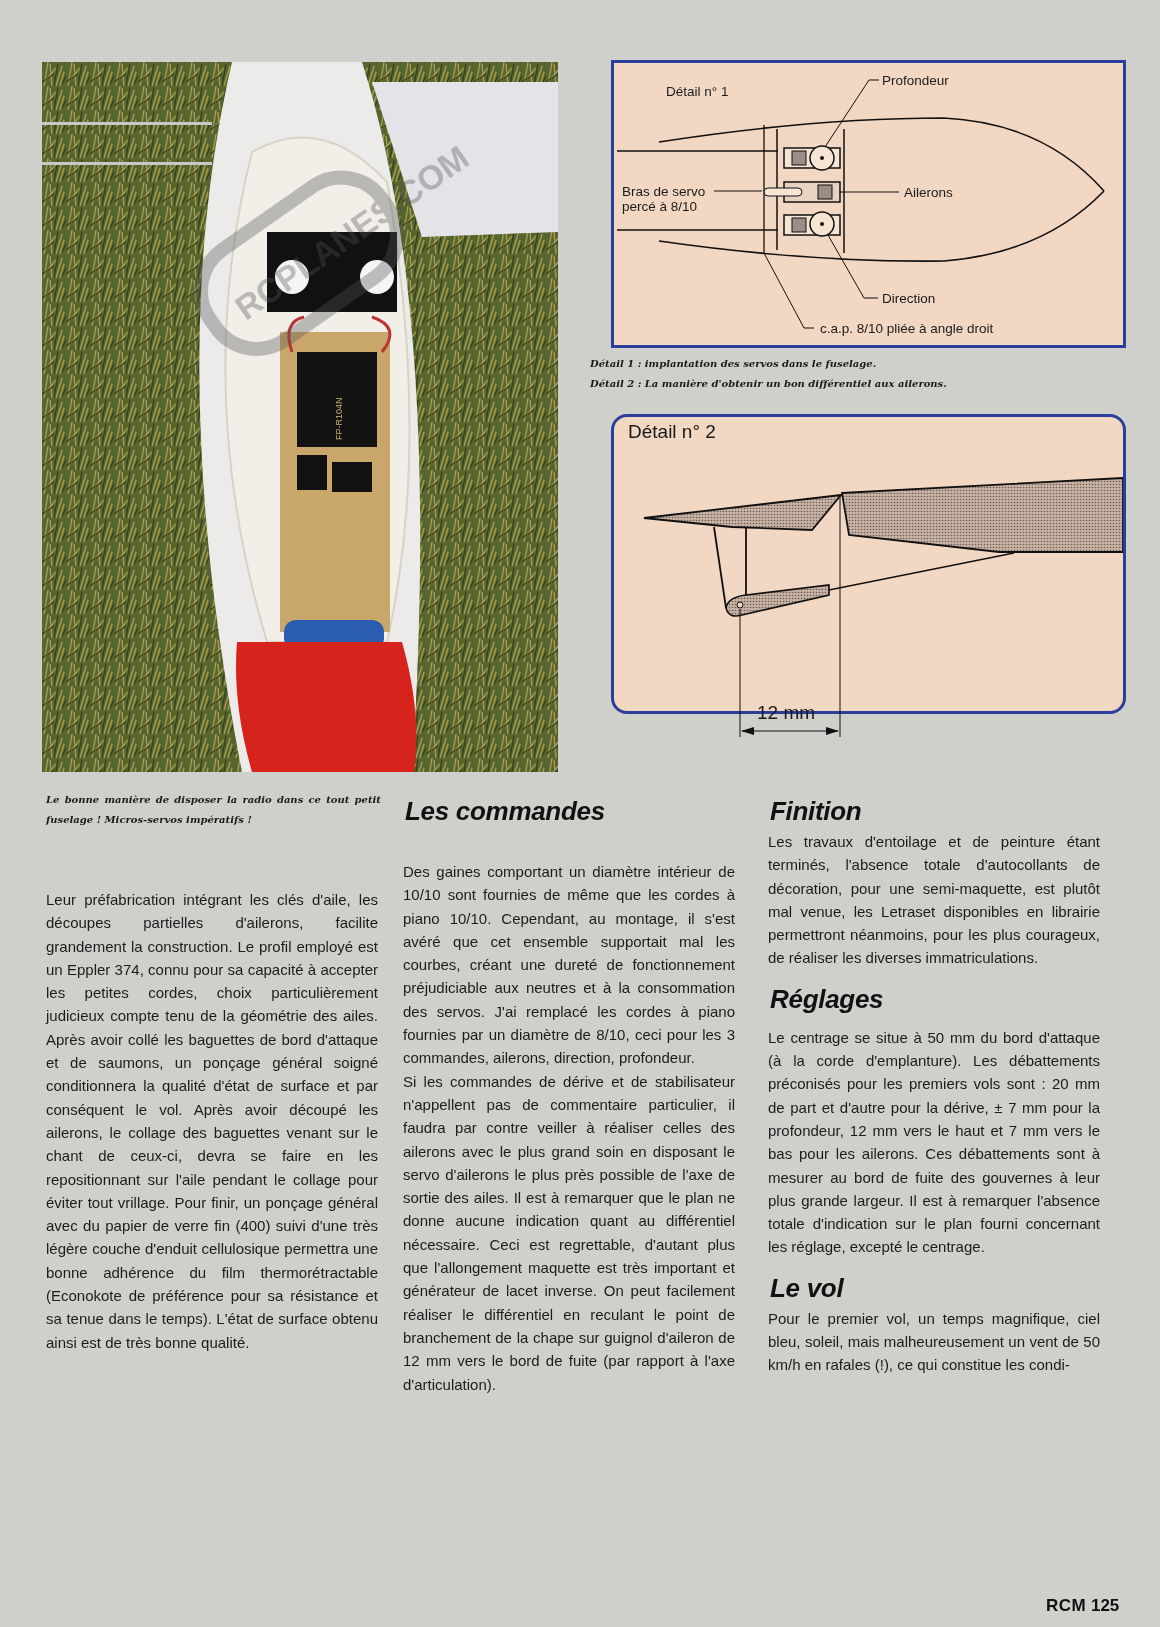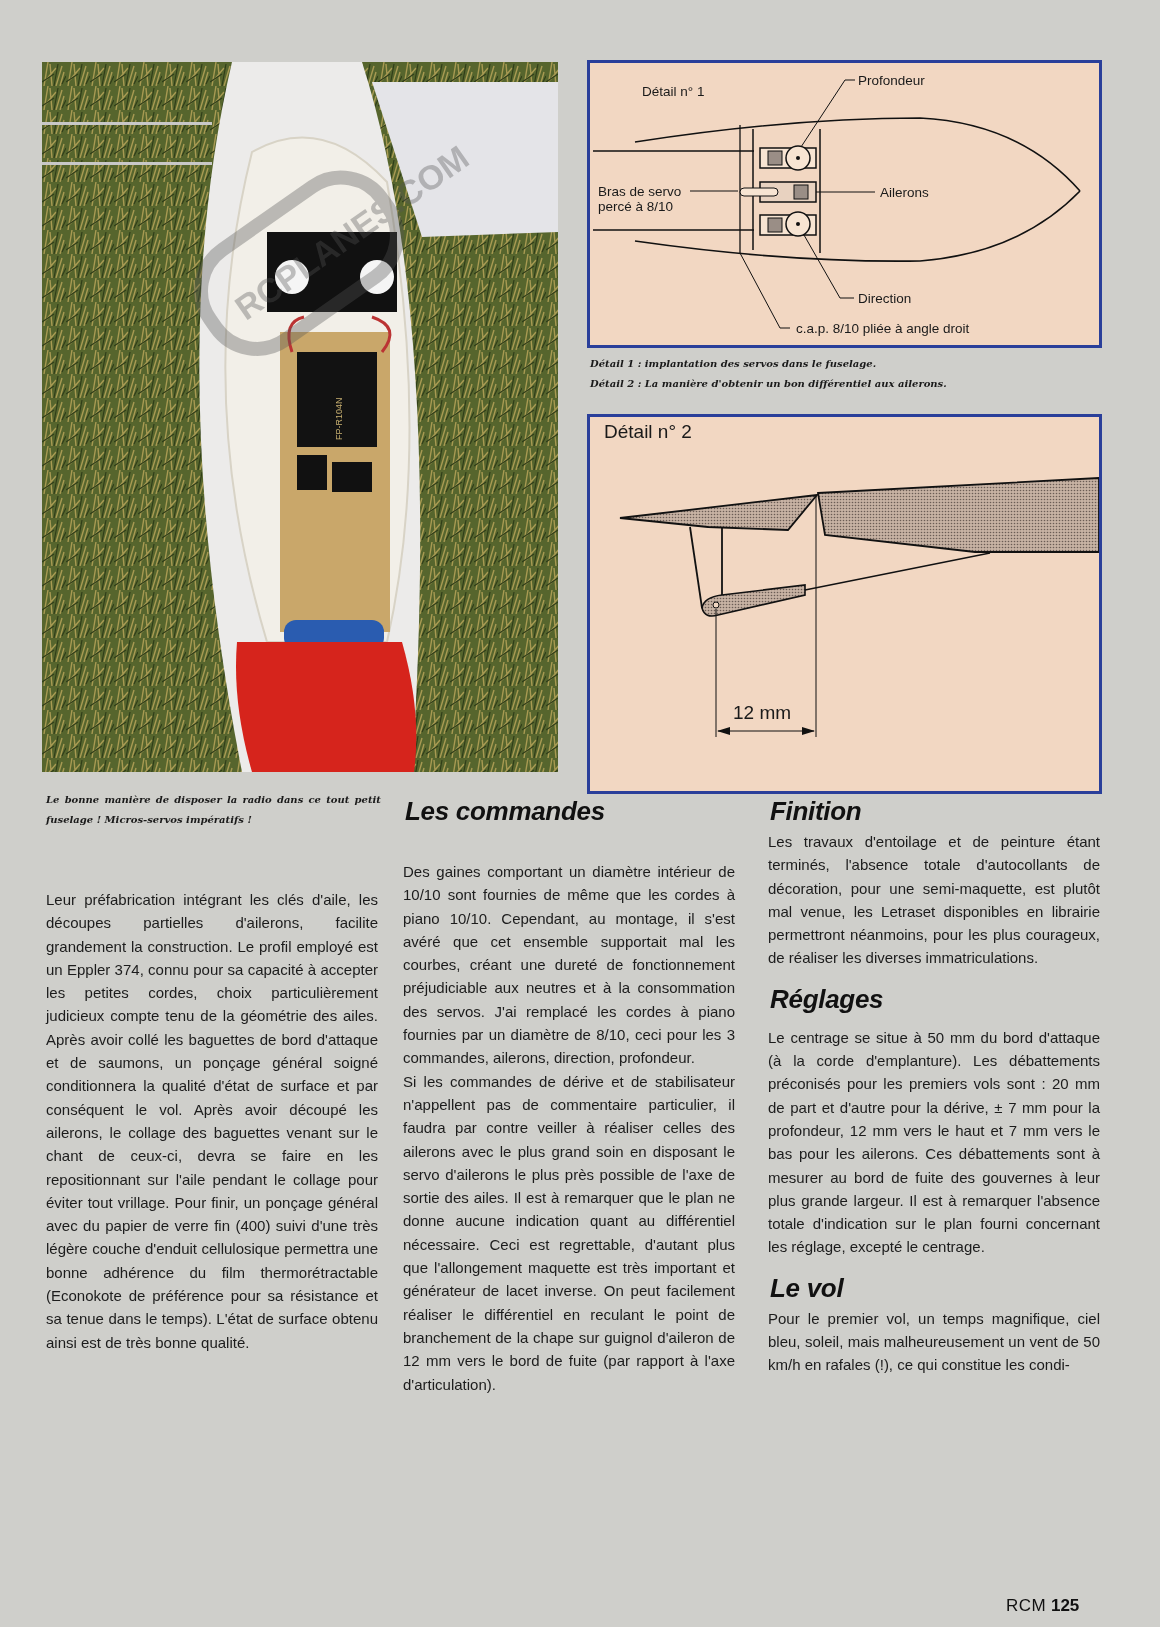--- a/index.html
+++ b/index.html
@@ -9,23 +9,24 @@
     font-family: "Liberation Sans", sans-serif;
     color: #1a1a1a;
   }
   .photo {
     position: absolute; left: 42px; top: 62px; width: 516px; height: 710px;
     background: #4c5a2c; overflow: hidden;
   }
   .detail-box {
     position: absolute; background: #f2d7c2; border: 3px solid #2a3f9a;
     box-sizing: border-box;
+    margin-left: 24px;
   }
   #detail1 { left: 587px; top: 60px; width: 515px; height: 288px; }
-  #detail2 { left: 587px; top: 414px; width: 515px; height: 380px; }
+  #detail2 { left: 587px; top: 414px; width: 515px; height: 300px; border-radius: 16px; }
   .detail-box svg { position: absolute; left: 0; top: 0; }
   .diag-label { font-family: "Liberation Sans", sans-serif; font-size: 13.5px; fill: #1a1a1a; }
   .caption {
     position: absolute;
     font-family: "DejaVu Serif", "Liberation Serif", serif;
     font-style: italic; font-weight: bold;
     font-size: 10px; line-height: 20px; color: #1a1a1a;
     text-align: justify;
   }
   #caption-detail { left: 590px; top: 354px; width: 515px; }
@@ -41,21 +42,21 @@
   }
   .para {
     font-size: 15px; line-height: 23.3px; text-align: justify; margin: 0; color: #1c1c1c;
     hyphens: manual;
   }
   .gap { height: 14px; }
   #footer {
     position: absolute; left: 1006px; top: 1596px; font-size: 17px;
     font-family: "Liberation Sans", sans-serif; font-weight: bold; color: #111;
   }
-  #footer .mag { font-weight: 400; letter-spacing: 0.5px; }
+  #footer .mag { font-weight: 700; letter-spacing: 0.5px; margin-left: 40px; }
 </style>
 </head>
 <body>
 
 <div class="photo">
   <svg width="516" height="710" viewBox="0 0 516 710">
     <defs>
       <pattern id="grass" width="24" height="24" patternUnits="userSpaceOnUse">
         <rect width="24" height="24" fill="#56652d"></rect>
         <path d="M2 24 L6 0 M10 24 L8 2 M14 24 L20 4 M18 24 L22 10 M4 18 L14 6" stroke="#a89a52" stroke-width="1.4"></path>

